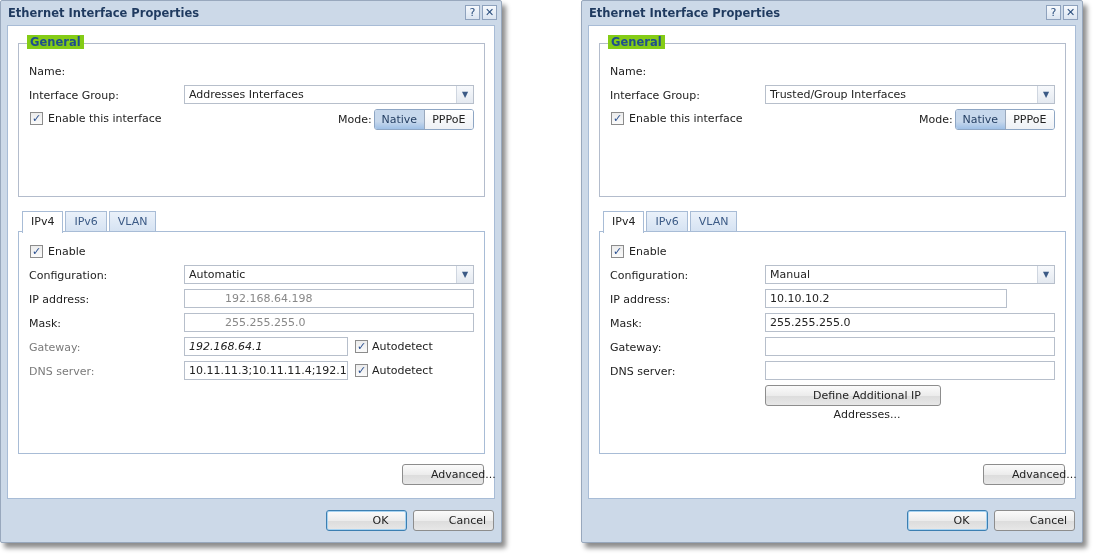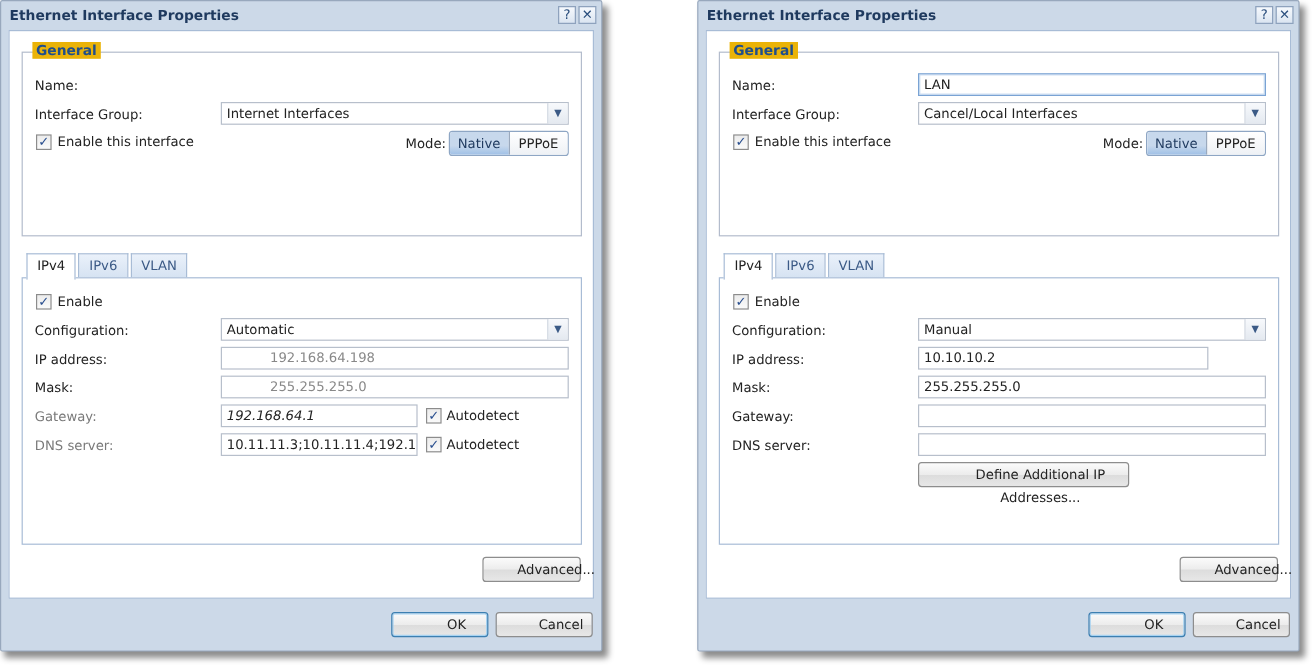--- a/index.html
+++ b/index.html
@@ -29,21 +29,21 @@
   .body {
     position: absolute; left: 6px; top: 24px; width: 488px; height: 474px;
     background: #ffffff; border: 1px solid #a8bcd6;
   }
 
   .group {
     position: absolute; left: 10px; top: 17px; width: 467px; height: 154px;
     border: 1px solid #b3bccc;
   }
   .group-legend {
-    position: absolute; left: 8px; top: -9px; background: #eab308; padding: 0 3px;
+    position: absolute; left: 8px; top: -9px; background: #84cc16; padding: 0 3px;
     font-weight: bold; color: #1f4e8c; font-size: 11.5px;
   }
 
   .label { position: absolute; font-size: 11px; color: #222; }
   .label.dim { color: #7a7a7a; }
 
   .input {
     position: absolute; height: 19px; border: 1px solid #b7bfcb; background: #fff;
     padding: 2px 4px; font-size: 11px; font-family: "DejaVu Sans", sans-serif; color: #222;
     white-space: nowrap; overflow: hidden;
@@ -106,21 +106,21 @@
   </div>
 
   <div class="body">
     <div class="group">
       <span class="group-legend">General</span>
 
       <span class="label" style="left:10px;top:21px;">Name:</span>
 
       <span class="label" style="left:10px;top:45px;">Interface Group:</span>
       <div class="select" style="left:165px;top:41px;width:290px;">
-        <span>Internet Interfaces</span>
+        <span>Addresses Interfaces</span>
         <span class="arrow">▼</span>
       </div>
 
       <div class="check" style="left:11px;top:68px;">✓</div>
       <span class="label" style="left:29px;top:68px;">Enable this interface</span>
 
       <span class="label" style="left:319px;top:69px;">Mode:</span>
       <div class="mode-toggle" style="left:355px;top:65px;">
         <div class="mode-opt active">Native</div>
         <div class="mode-opt inactive">PPPoE</div>
@@ -172,25 +172,24 @@
     <span class="title">Ethernet Interface Properties</span>
     <div class="tb-btn tb-help">?</div>
     <div class="tb-btn tb-close">✕</div>
   </div>
 
   <div class="body">
     <div class="group">
       <span class="group-legend">General</span>
 
       <span class="label" style="left:10px;top:21px;">Name:</span>
-      <div class="input focused" style="left:165px;top:17px;width:290px;">LAN</div>
 
       <span class="label" style="left:10px;top:45px;">Interface Group:</span>
       <div class="select" style="left:165px;top:41px;width:290px;">
-        <span>Cancel/Local Interfaces</span>
+        <span>Trusted/Group Interfaces</span>
         <span class="arrow">▼</span>
       </div>
 
       <div class="check" style="left:11px;top:68px;">✓</div>
       <span class="label" style="left:29px;top:68px;">Enable this interface</span>
 
       <span class="label" style="left:319px;top:69px;">Mode:</span>
       <div class="mode-toggle" style="left:355px;top:65px;">
         <div class="mode-opt active">Native</div>
         <div class="mode-opt inactive">PPPoE</div>

